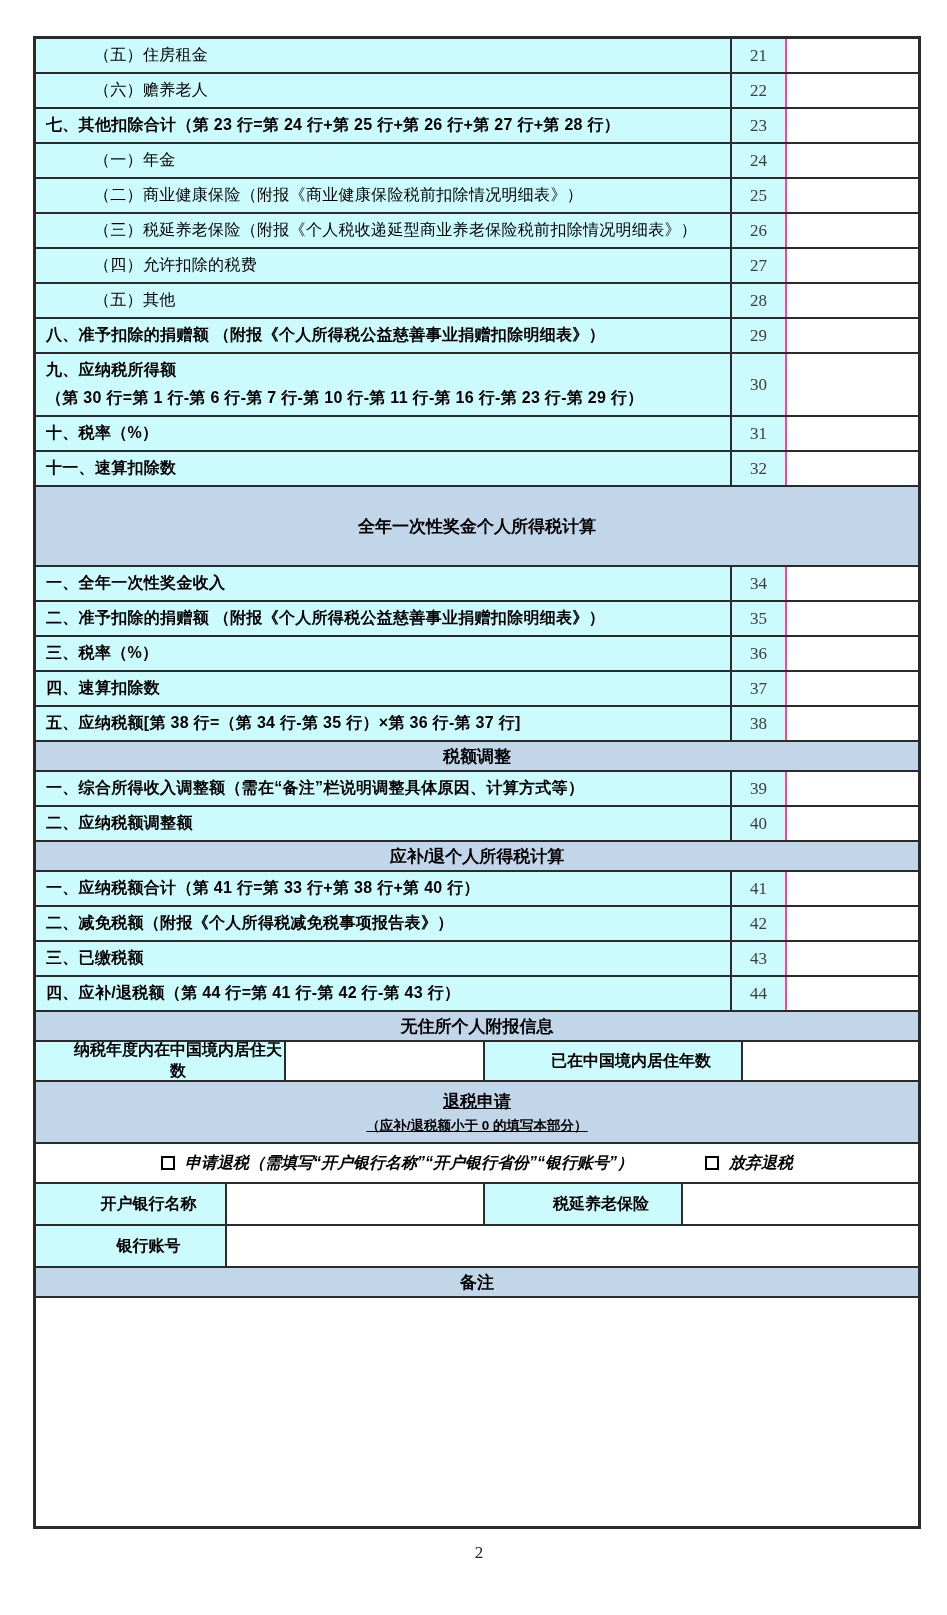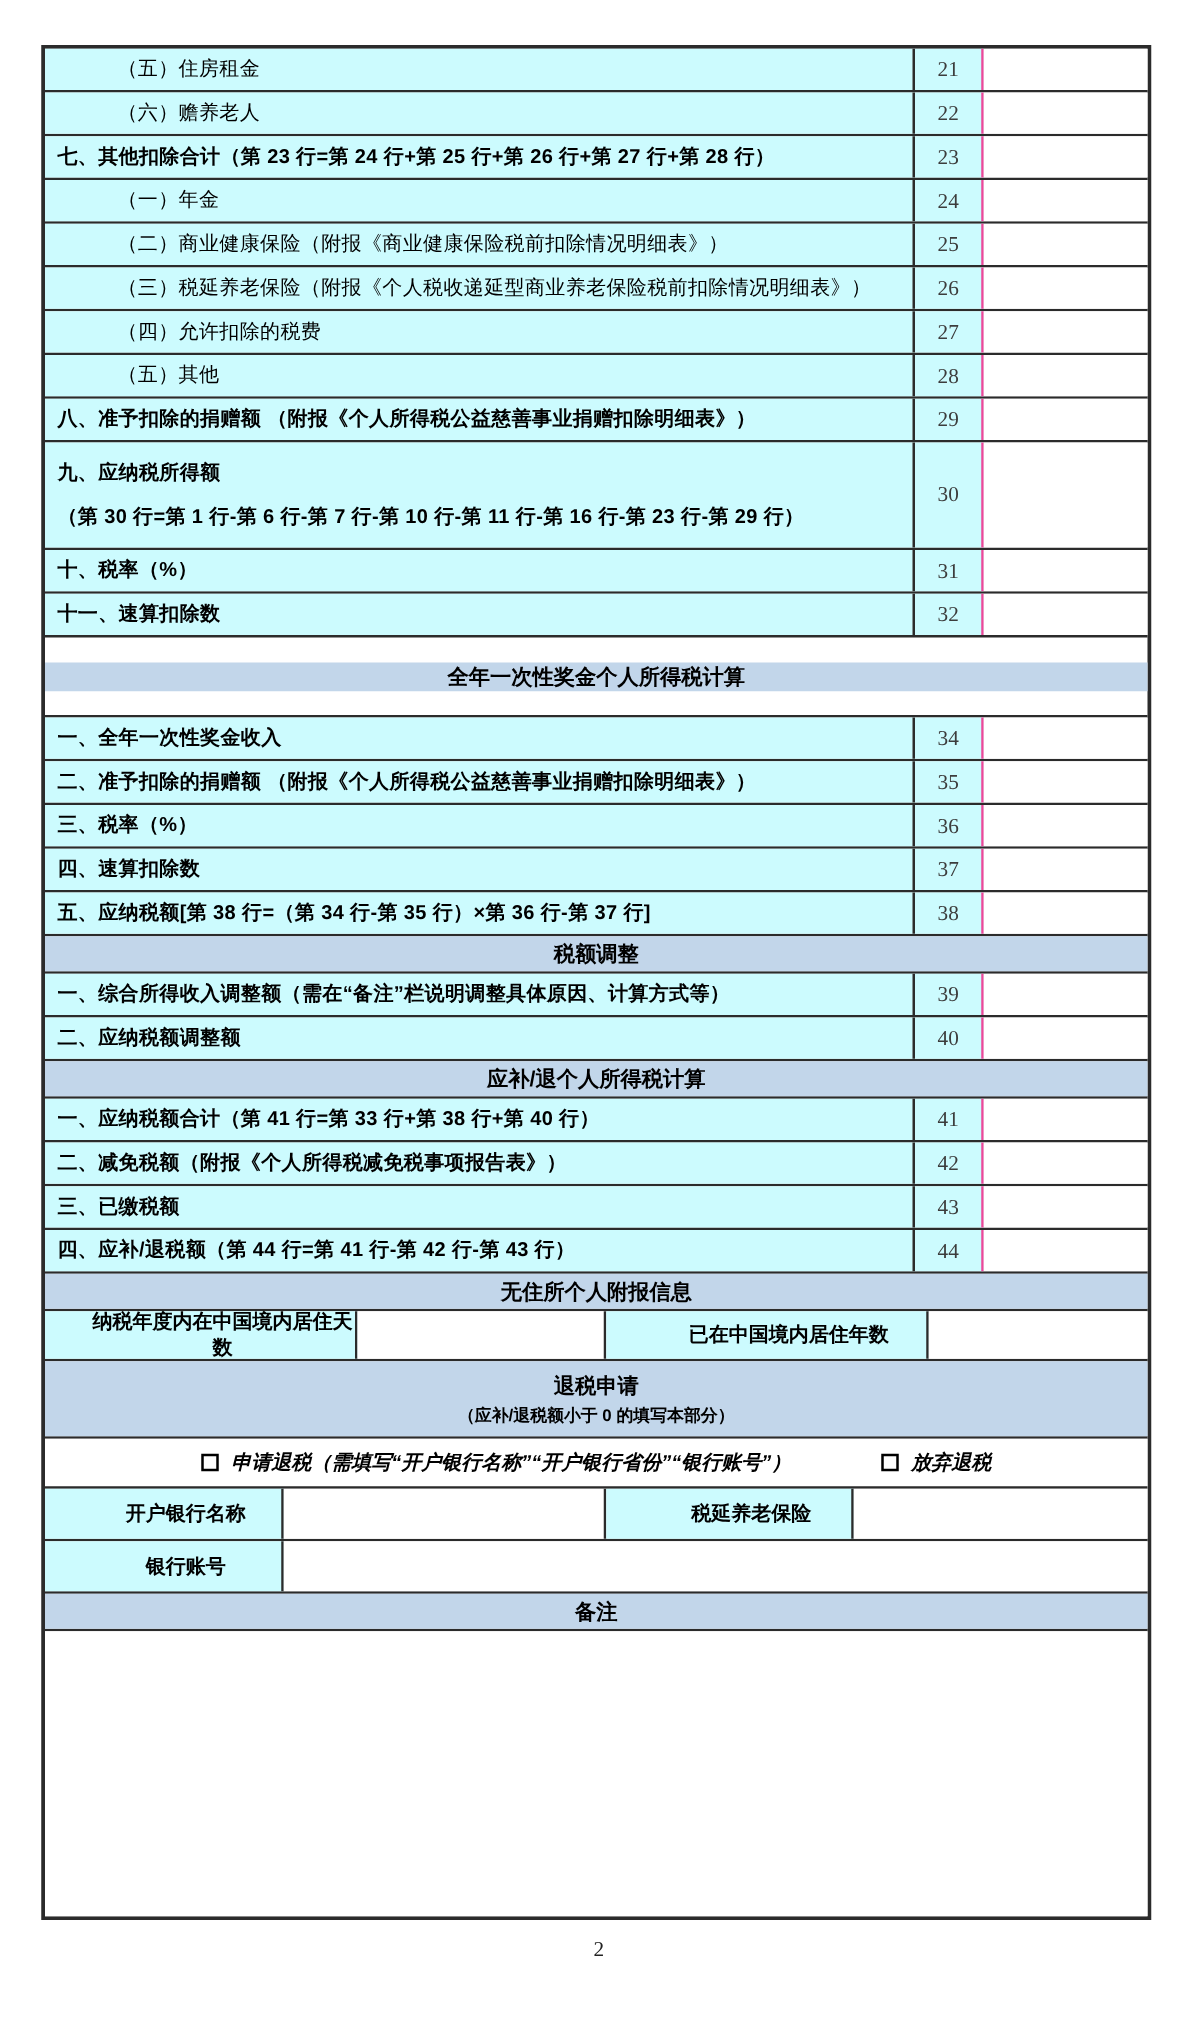--- a/index.html
+++ b/index.html
@@ -12,26 +12,26 @@
   }
   .form-table {
     margin: 36px 0 0 33px;
     width: 888px;
     border: 3px solid #2b2b2b;
     background: #fff;
   }
   .row { display: flex; border-bottom: 2px solid #2b2b2b; }
   .row:last-child { border-bottom: none; }
   .h35 { height: 35px; }
-  .h70 { height: 86px; }
-  .h64 { height: 64px; align-items: center; }
+  .h70 { height: 63px; }
+  .h64 { height: 80px; }
   .h30 { height: 30px; }
   .h40 { height: 40px; }
   .h42 { height: 42px; }
-  .h62 { height: 62px; }
+  .h62 { height: 62px; text-decoration: underline; }
   .h228 { height: 228px; }
 
   .lbl {
     flex: 1 1 auto;
     background: #ccfbfe;
     display: flex; align-items: center;
     padding: 0 8px 0 10px;
     font-size: 16px;
     letter-spacing: .3px;
     overflow: hidden; white-space: nowrap;

